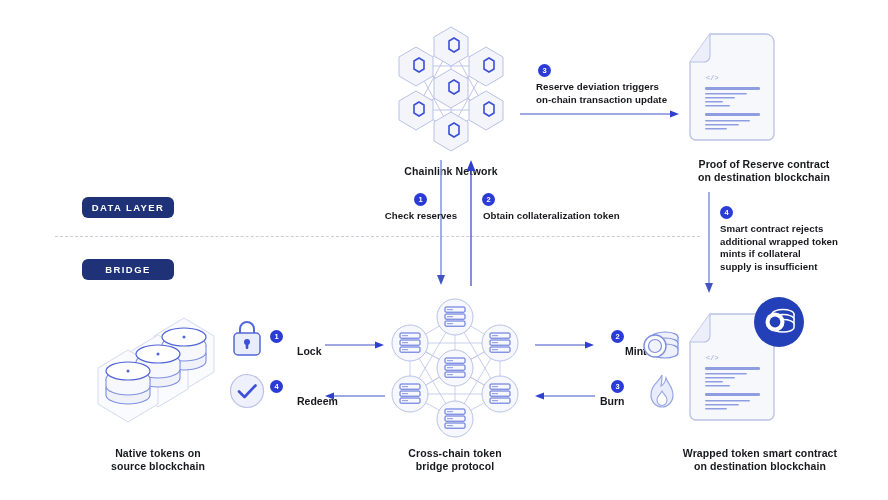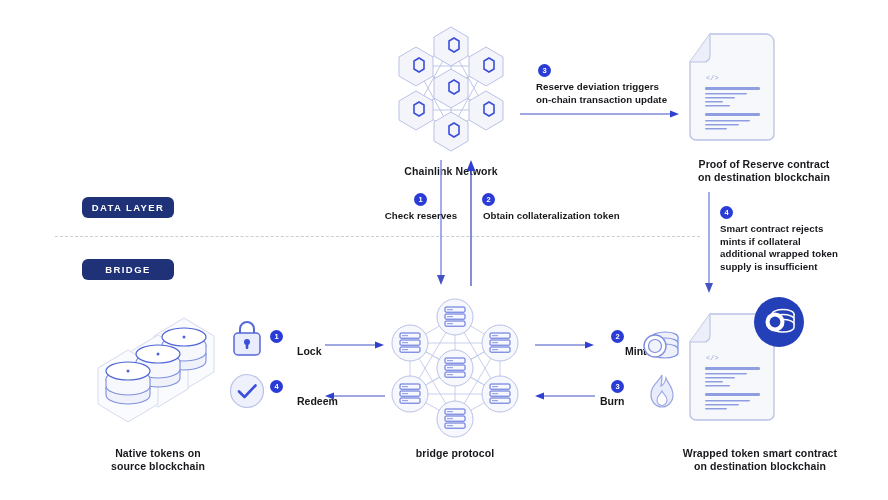--- a/index.html
+++ b/index.html
@@ -196,22 +196,22 @@
 
   <div class="abs" style="left:703px;top:192px;">
     <svg width="12" height="102" viewBox="0 0 12 102">
       <line x1="6" y1="0" x2="6" y2="92" stroke="#8a98e8" stroke-width="1.6"></line>
       <polygon points="6,101 2,91 10,91" fill="#4353c4"></polygon>
     </svg>
   </div>
   <div class="badge" style="left:720px;top:206px;">4</div>
   <div class="steptext" style="left:720px;top:223px;width:168px;">
     <div>Smart contract rejects</div>
+    <div>additional wrapped token</div>
     <div>mints if collateral</div>
-    <div>additional wrapped token</div>
     <div>supply is insufficient</div>
   </div>
 
   <div class="abs" style="left:88px;top:310px;width:140px;height:116px;">
     <svg width="140" height="116" viewBox="0 0 140 116">
 
       <polygon points="96,8 126,26 126,62 96,80 66,62 66,26" fill="#fafbfe" stroke="#d5daee" stroke-width="1"></polygon>
 
       <polygon points="70,25 100,43 100,79 70,97 40,79 40,43" fill="#fafbfe" stroke="#d5daee" stroke-width="1"></polygon>
 
@@ -389,20 +389,21 @@
         </g>
         <g fill="#9aa6e4">
           <rect x="58" y="113" width="6" height="1.2"></rect>
             <rect x="58" y="120" width="6" height="1.2"></rect>
             <rect x="58" y="127" width="6" height="1.2"></rect>
         </g>
       </g>
     </svg>
   </div>
   <div class="caption" style="left:375px;top:447px;width:160px;">
+    <div>Cross-chain token</div>
     <div>bridge protocol</div>
   </div>
 
   <div class="abs" style="left:535px;top:339px;">
     <svg width="60" height="12" viewBox="0 0 60 12">
       <line x1="0" y1="6" x2="51" y2="6" stroke="#4353c4" stroke-width="1.1"></line>
       <polygon points="59,6 50,2.4 50,9.6" fill="#2f3fd0"></polygon>
     </svg>
   </div>
   <div class="abs" style="left:535px;top:390px;">

